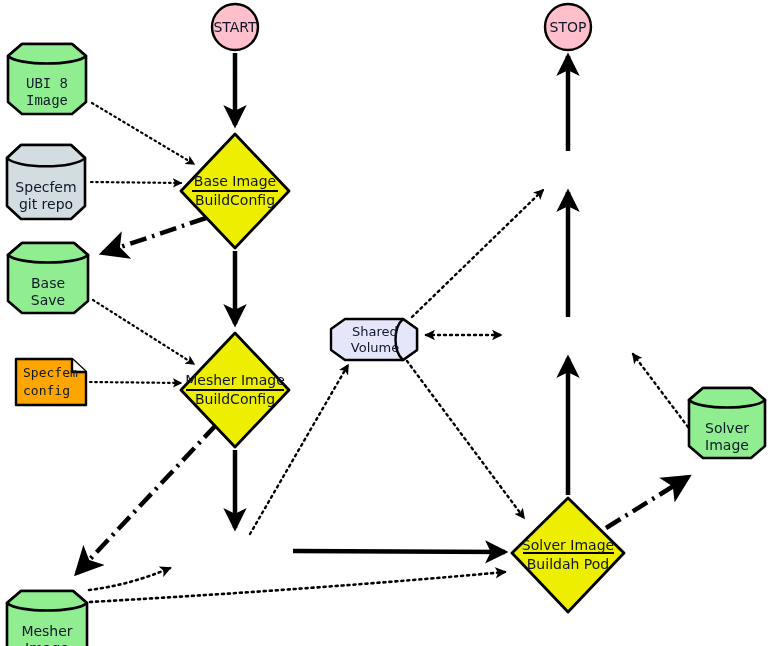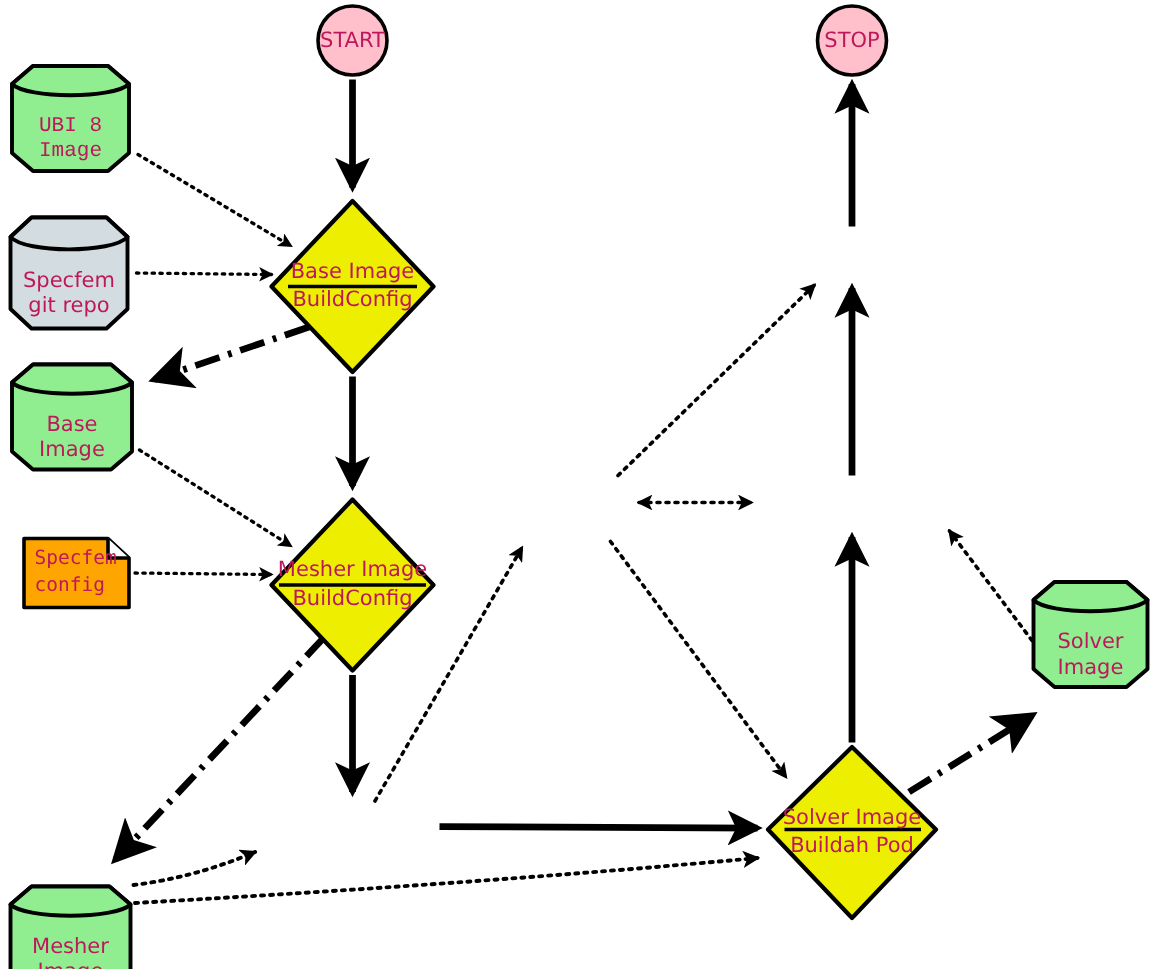--- a/index.html
+++ b/index.html
@@ -30,21 +30,21 @@
   .node .lbl {
     position: absolute;
     left: 0; top: 0;
     width: 100%;
     height: 100%;
     display: flex;
     flex-direction: column;
     align-items: center;
     justify-content: center;
     text-align: center;
-    color: #be185d;
+    color: #0f172a;
     font-size: 14px;
     line-height: 17px;
     white-space: pre-line;
     pointer-events: none;
   }
   .node.mono .lbl {
     font-family: "DejaVu Sans Mono", monospace;
     font-size: 13px;
     line-height: 18px;
     align-items: flex-start;
@@ -149,21 +149,21 @@
     <div class="lbl" style="padding-top:14px;">Specfem
 git repo</div>
   </div>
 
   <div class="node cyl" style="left:4px; top:239px; width:88px; height:78px;">
     <svg width="88" height="78" viewBox="0 0 88 78">
       <path d="M 4 16 L 18 4 L 70 4 L 84 16 L 84 62 L 70 74 L 18 74 L 4 62 Z" fill="#90ee90" stroke="#000" stroke-width="2.6" stroke-linejoin="round"></path>
       <path d="M 4 16 L 18 4 L 70 4 L 84 16 C 74 26, 14 26, 4 16 Z" fill="#90ee90" stroke="#000" stroke-width="2.6" stroke-linejoin="round"></path>
     </svg>
     <div class="lbl" style="padding-top:14px;">Base
-Image</div>
+Save</div>
   </div>
 
   <div class="node mono" style="left:14px; top:357px; width:74px; height:50px;">
     <svg width="74" height="50" viewBox="0 0 74 50">
       <path d="M 2 2 L 58 2 L 72 15 L 72 48 L 2 48 Z" fill="#ffa500" stroke="#000" stroke-width="2.4" stroke-linejoin="round"></path>
       <path d="M 58 2 L 58 15 L 72 15" fill="#ffffff" stroke="#000" stroke-width="2.4" stroke-linejoin="round"></path>
     </svg>
     <div class="lbl" style="justify-content:center;">Specfem
 config</div>
   </div>
@@ -189,20 +189,28 @@
   <div class="node diamond" style="left:178px; top:330px; width:114px; height:120px;">
     <svg width="114" height="120" viewBox="0 0 114 120">
       <path d="M 57 3 L 111 60 L 57 117 L 3 60 Z" fill="#eeee00" stroke="#000" stroke-width="2.8" stroke-linejoin="round"></path>
       <path d="M 8 60 L 106 60" stroke="#000" stroke-width="2.2"></path>
     </svg>
     <div class="lbl" style="width:130px; left:-8px;">Mesher Image
 BuildConfig</div>
   </div>
 
 
+  <div class="node" style="left:329px; top:317px; width:92px; height:45px;">
+    <svg width="92" height="45" viewBox="0 0 92 45">
+      <path d="M 16 2 L 74 2 L 88 12 L 88 33 L 74 43 L 16 43 L 2 33 L 2 12 Z" fill="#e6e6fa" stroke="#000" stroke-width="2.4" stroke-linejoin="round"></path>
+      <path d="M 74 2 L 88 12 L 88 33 L 74 43 C 64 34, 64 11, 74 2 Z" fill="#e6e6fa" stroke="#000" stroke-width="2.4" stroke-linejoin="round"></path>
+    </svg>
+    <div class="lbl" style="font-size:13px; line-height:16px; padding-right:20px;">Shared
+Volume</div>
+  </div>
 
 
 
   <div class="node diamond" style="left:509px; top:495px; width:118px; height:120px;">
     <svg width="118" height="120" viewBox="0 0 118 120">
       <path d="M 59 3 L 115 58 L 59 117 L 3 58 Z" fill="#eeee00" stroke="#000" stroke-width="2.8" stroke-linejoin="round"></path>
       <path d="M 14 58 L 105 58" stroke="#000" stroke-width="2.2"></path>
     </svg>
     <div class="lbl" style="padding-bottom:4px;">Solver Image
 Buildah Pod</div>

